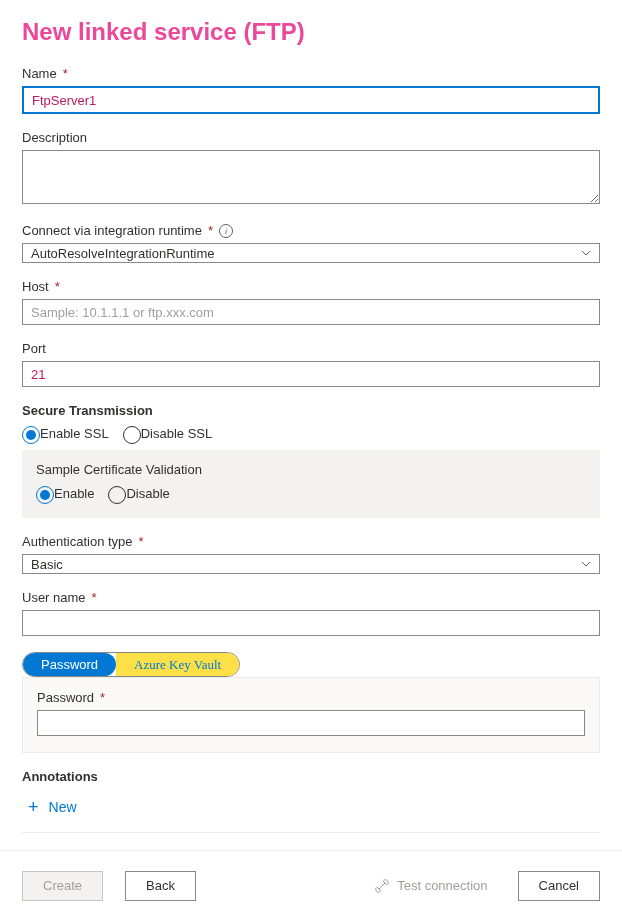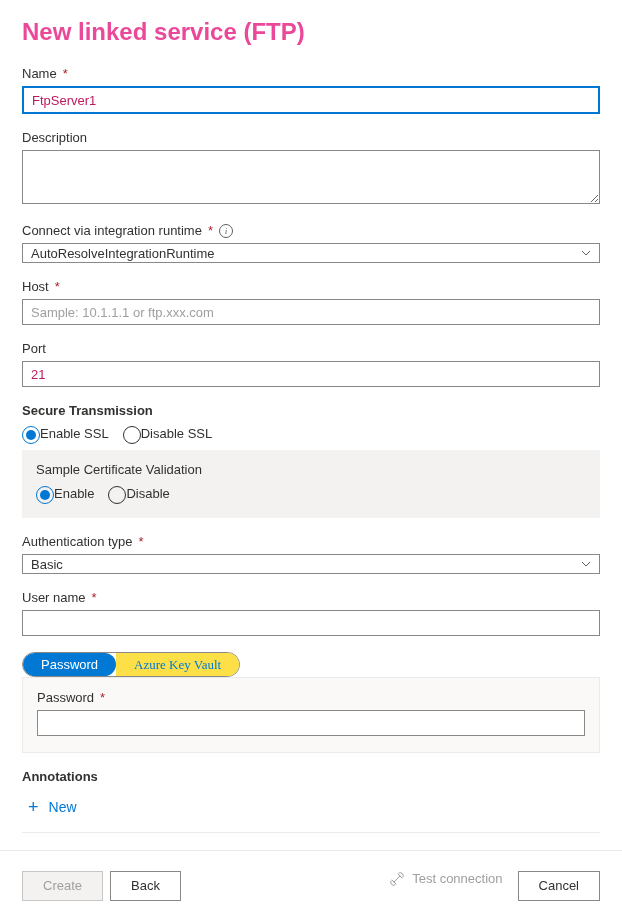--- a/index.html
+++ b/index.html
@@ -206,22 +206,22 @@
       height: 56px;
       border-top: 1px solid #edebe9;
       display: flex;
       align-items: center;
       justify-content: space-between;
       padding: 0 22px;
       background: #fff;
     }
     .footer-left, .footer-right {
       display: flex;
-      align-items: flex-start;
-      gap: 7px;
+      align-items: center;
+      gap: 22px;
       margin-top: 14px;
     }
     .btn {
       height: 30px;
       padding: 0 20px;
       border: 1px solid #8a8886;
       background: #fff;
       font-size: 13px;
       color: #323130;
       cursor: pointer;

